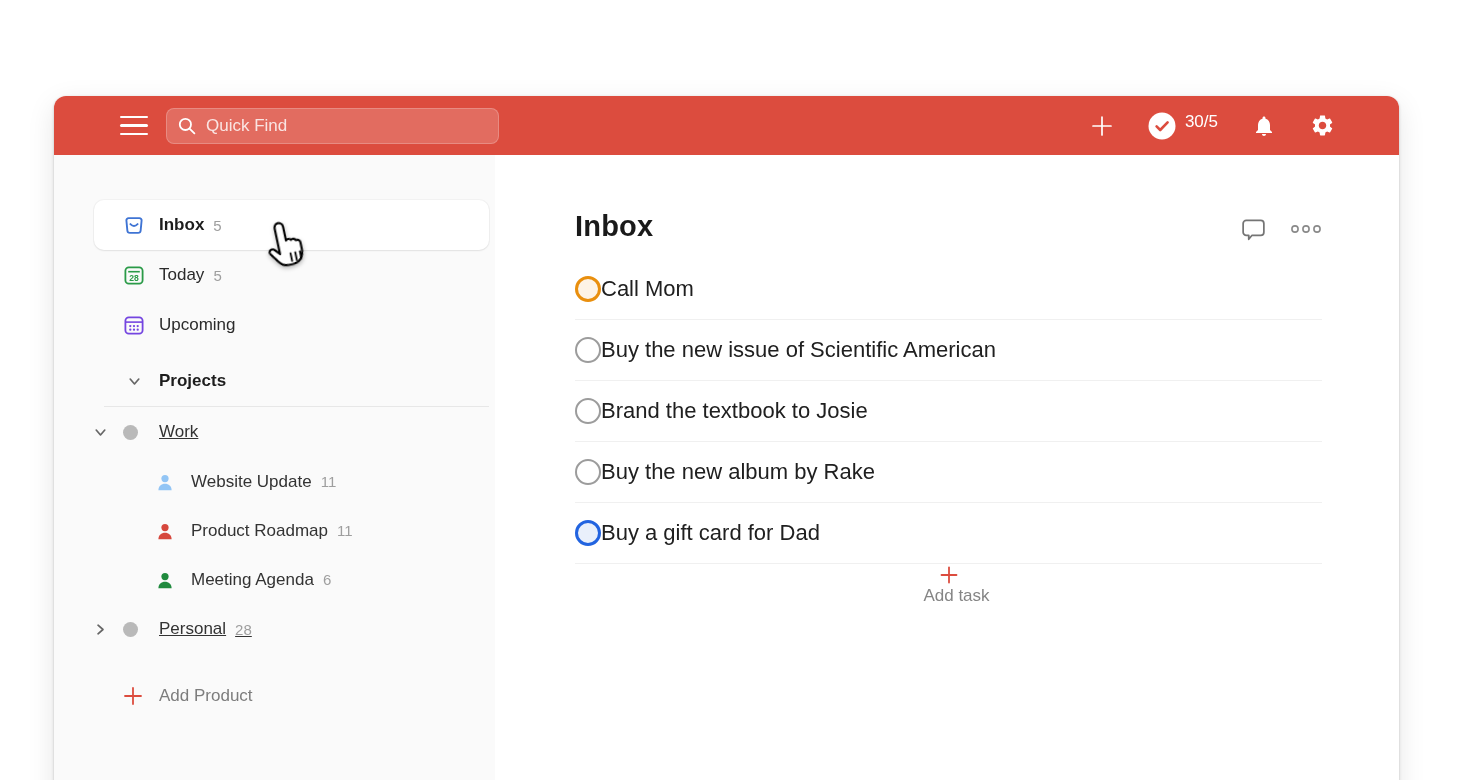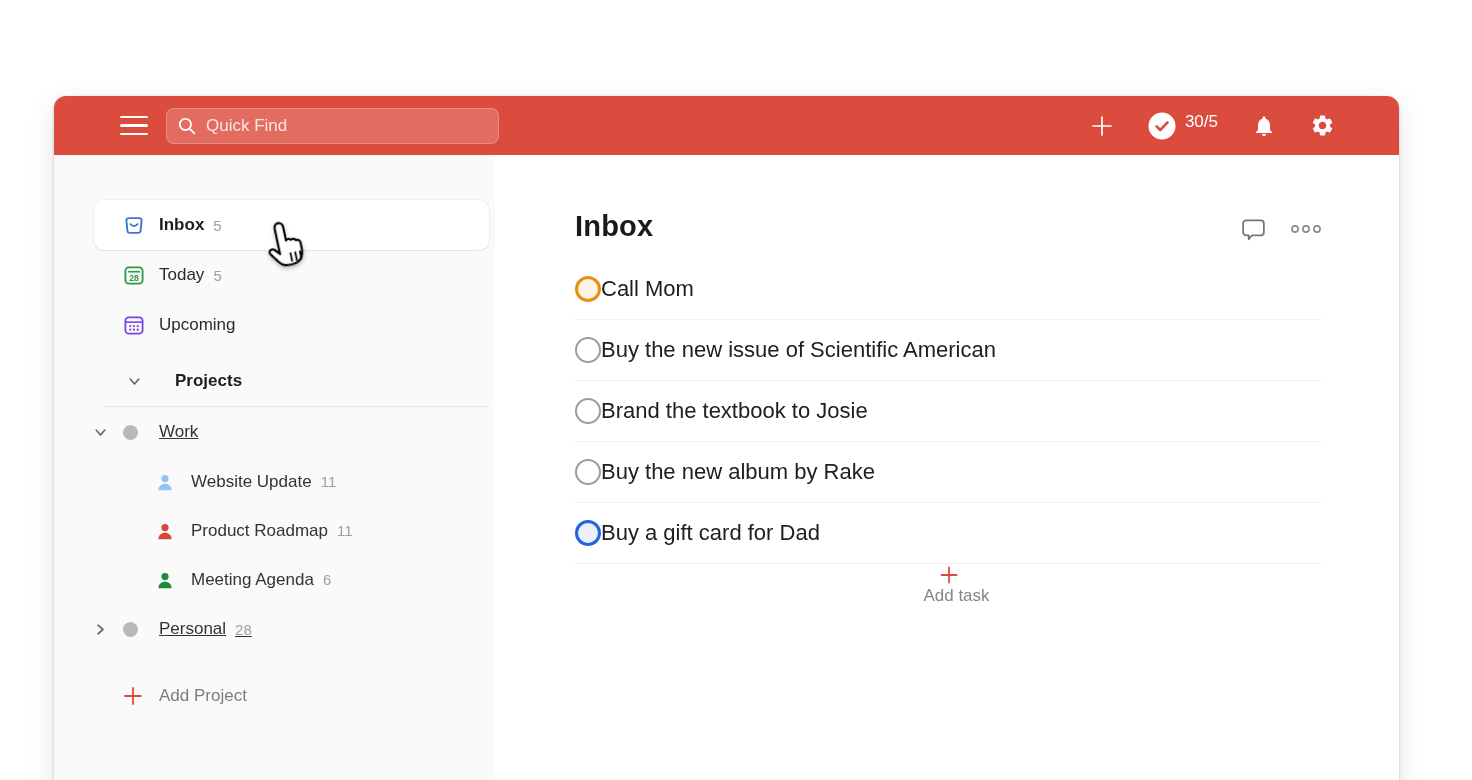--- a/index.html
+++ b/index.html
@@ -51,21 +51,21 @@
   .nav-row .lbl { color:#2b2b2b; }
 
   .selected-card {
     height:50px; margin:0 6px 0 40px; padding-left:29px; background:#fff;
     border-radius:10px; box-shadow:0 1px 2px rgba(0,0,0,.07), 0 0 0 1px rgba(0,0,0,.03);
     display:flex; align-items:center; font-size:17px; cursor:pointer;
   }
   .selected-card .slot { margin-right:14px; }
   .selected-card .lbl { font-weight:700; color:#1d1d1d; }
 
-  .projects-header { margin-top:6px; height:50px; padding-left:69px;gap:16px; }
+  .projects-header { margin-top:6px; height:50px; padding-left:69px; }
   .projects-header .slot { margin-right:14px; }
   .projects-header .lbl { font-weight:700; color:#1d1d1d; }
 
   .side-divider { height:1px; background:#e7e7e7; margin:0 6px 0 50px; }
 
   .parent-row { padding-left:35px;text-decoration:underline; }
   .parent-row .slot.chev { margin-right:8px; }
   .parent-row .slot.dotslot { margin-right:18px; }
 
   .sub-row { height:49px; padding-left:100px; }
@@ -266,21 +266,21 @@
         <span class="count">28</span>
       </div>
 
       <div class="add-project">
         <span class="slot">
           <svg width="22" height="22" viewBox="0 0 22 22">
             <line x1="11" y1="3" x2="11" y2="19" stroke="var(--topbar_red,#dc4c3e)" stroke-width="1.8" stroke-linecap="round"></line>
             <line x1="3" y1="11" x2="19" y2="11" stroke="var(--topbar_red,#dc4c3e)" stroke-width="1.8" stroke-linecap="round"></line>
           </svg>
         </span>
-        <span class="lbl">Add Project</span>
+        <span class="lbl">Add Product</span>
       </div>
     </div>
 
     <div class="main">
       <div class="main-header">
         <div class="main-title">Inbox</div>
         <div class="header-icons">
           <div class="icon-btn">
             <svg width="29" height="29" viewBox="0 0 28 28">
               <path d="M7 5.2 h14 a3 3 0 0 1 3 3 v8.4 a3 3 0 0 1-3 3 H12.6 L9.4 23.4 V19.6 H7 a3 3 0 0 1-3-3 V8.2 a3 3 0 0 1 3-3 Z" fill="none" stroke="#757575" stroke-width="1.7" stroke-linejoin="round"></path>

